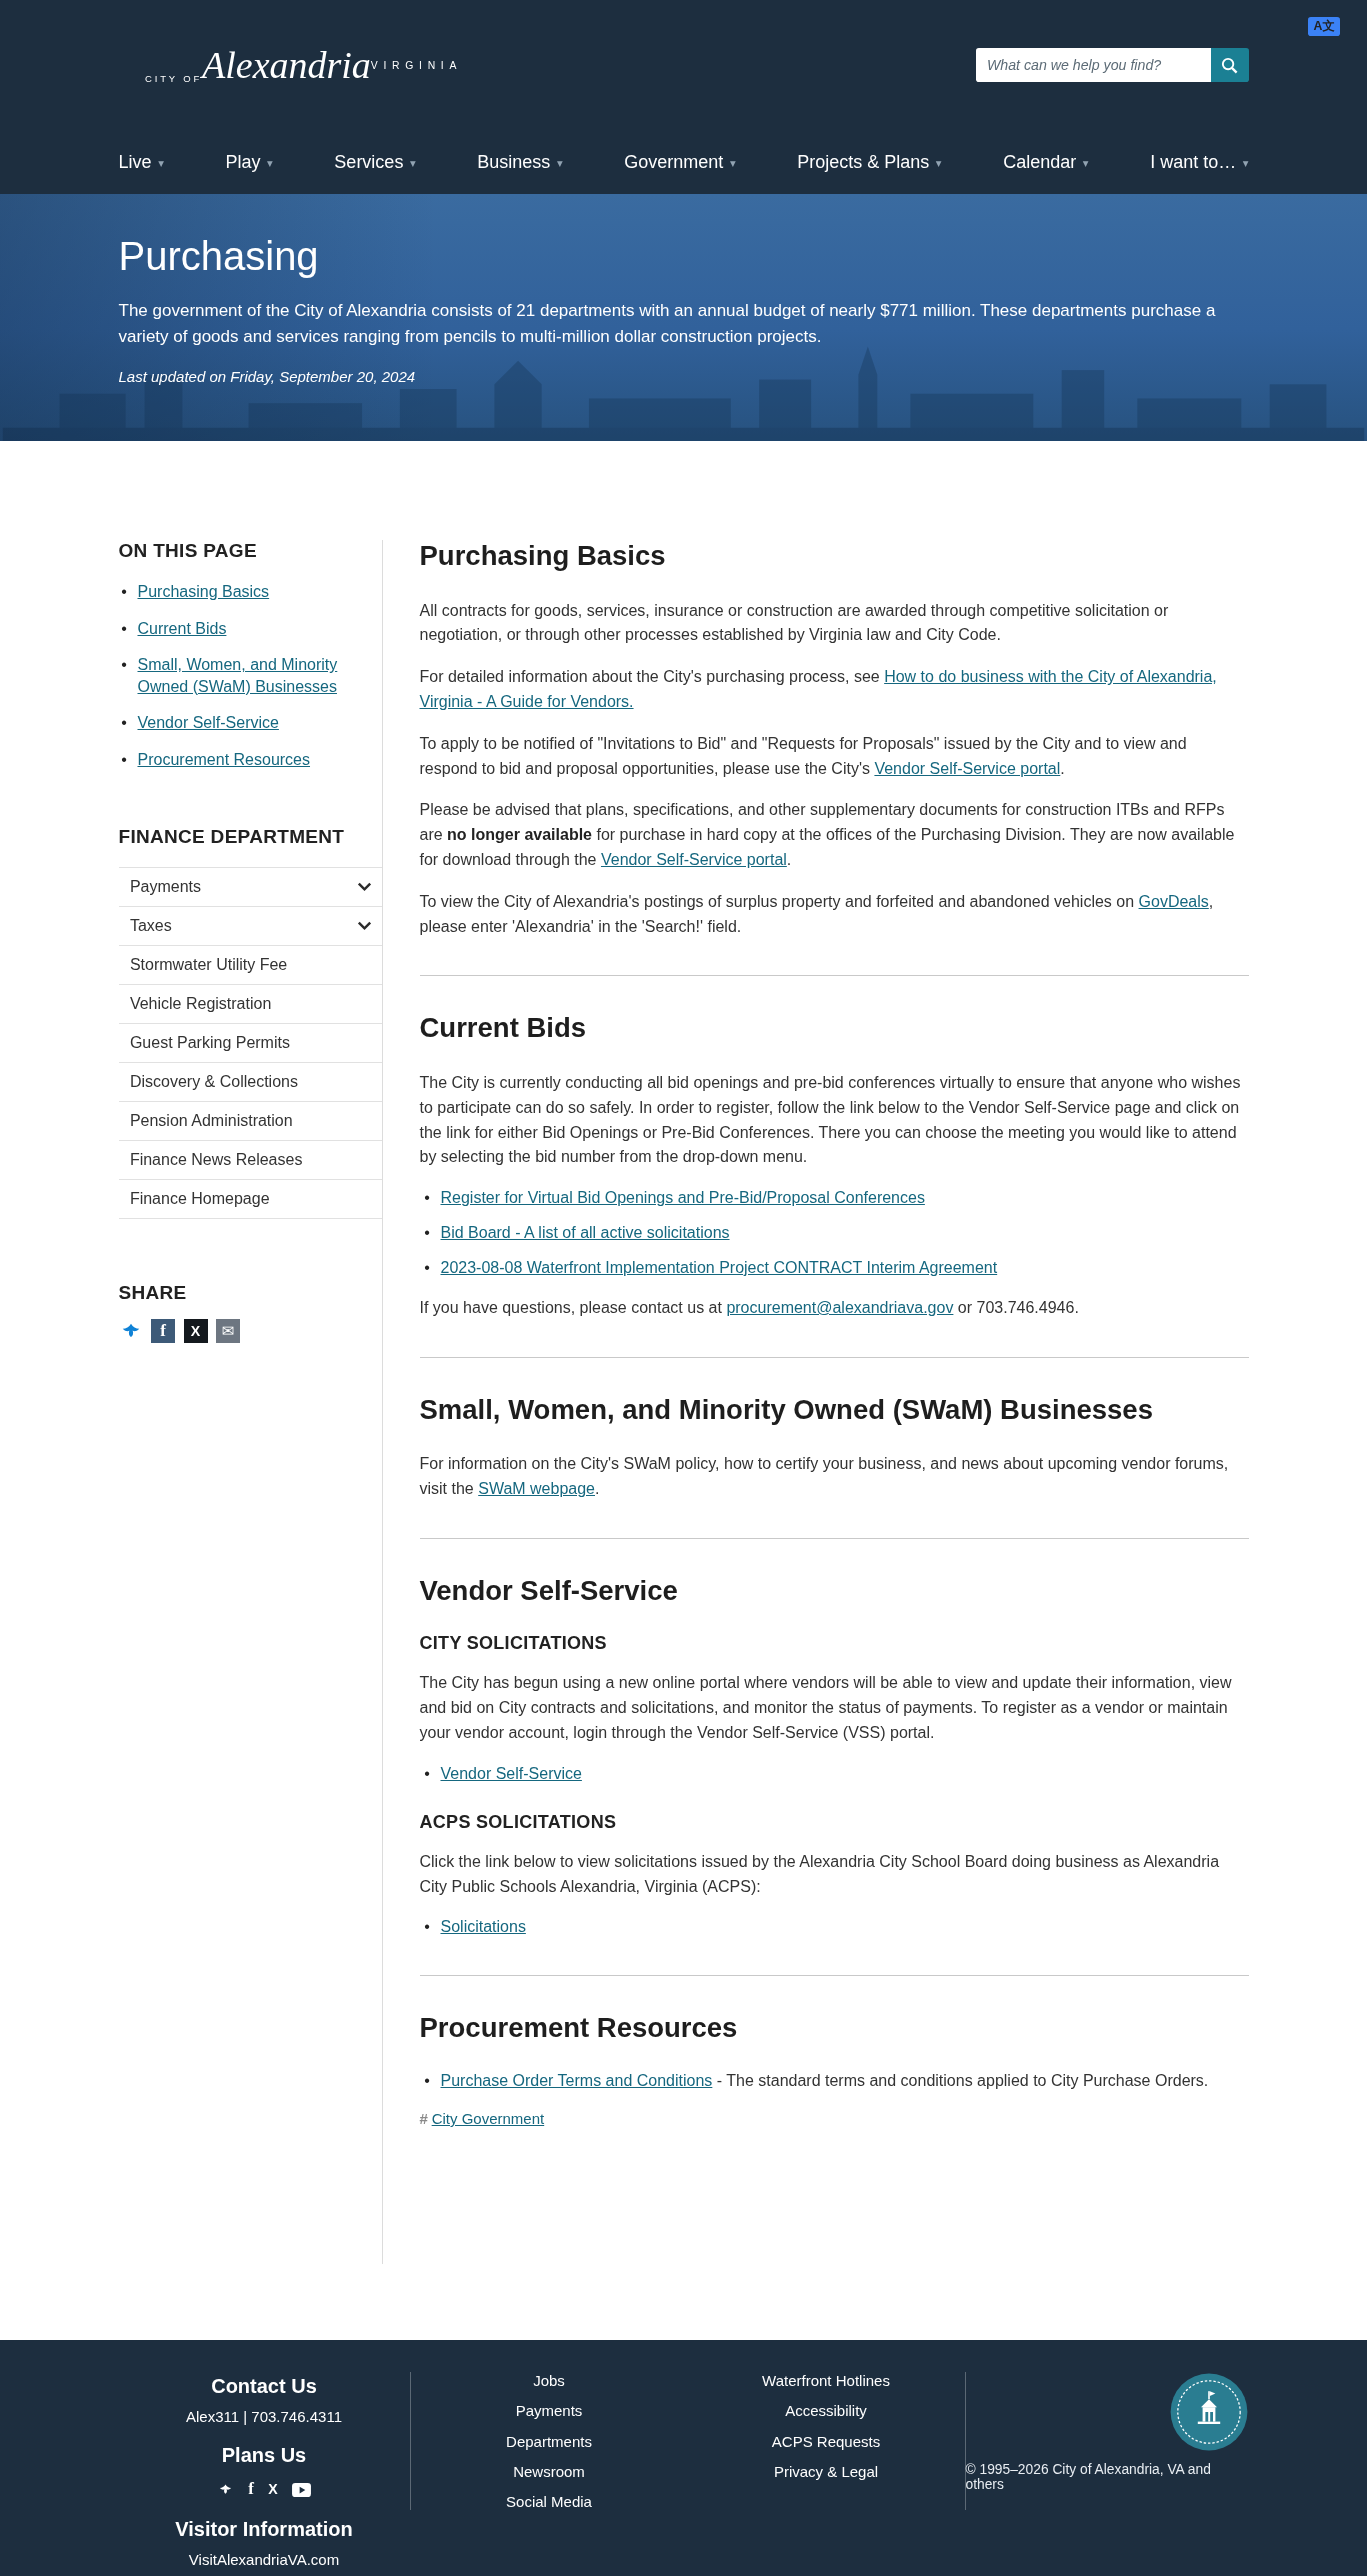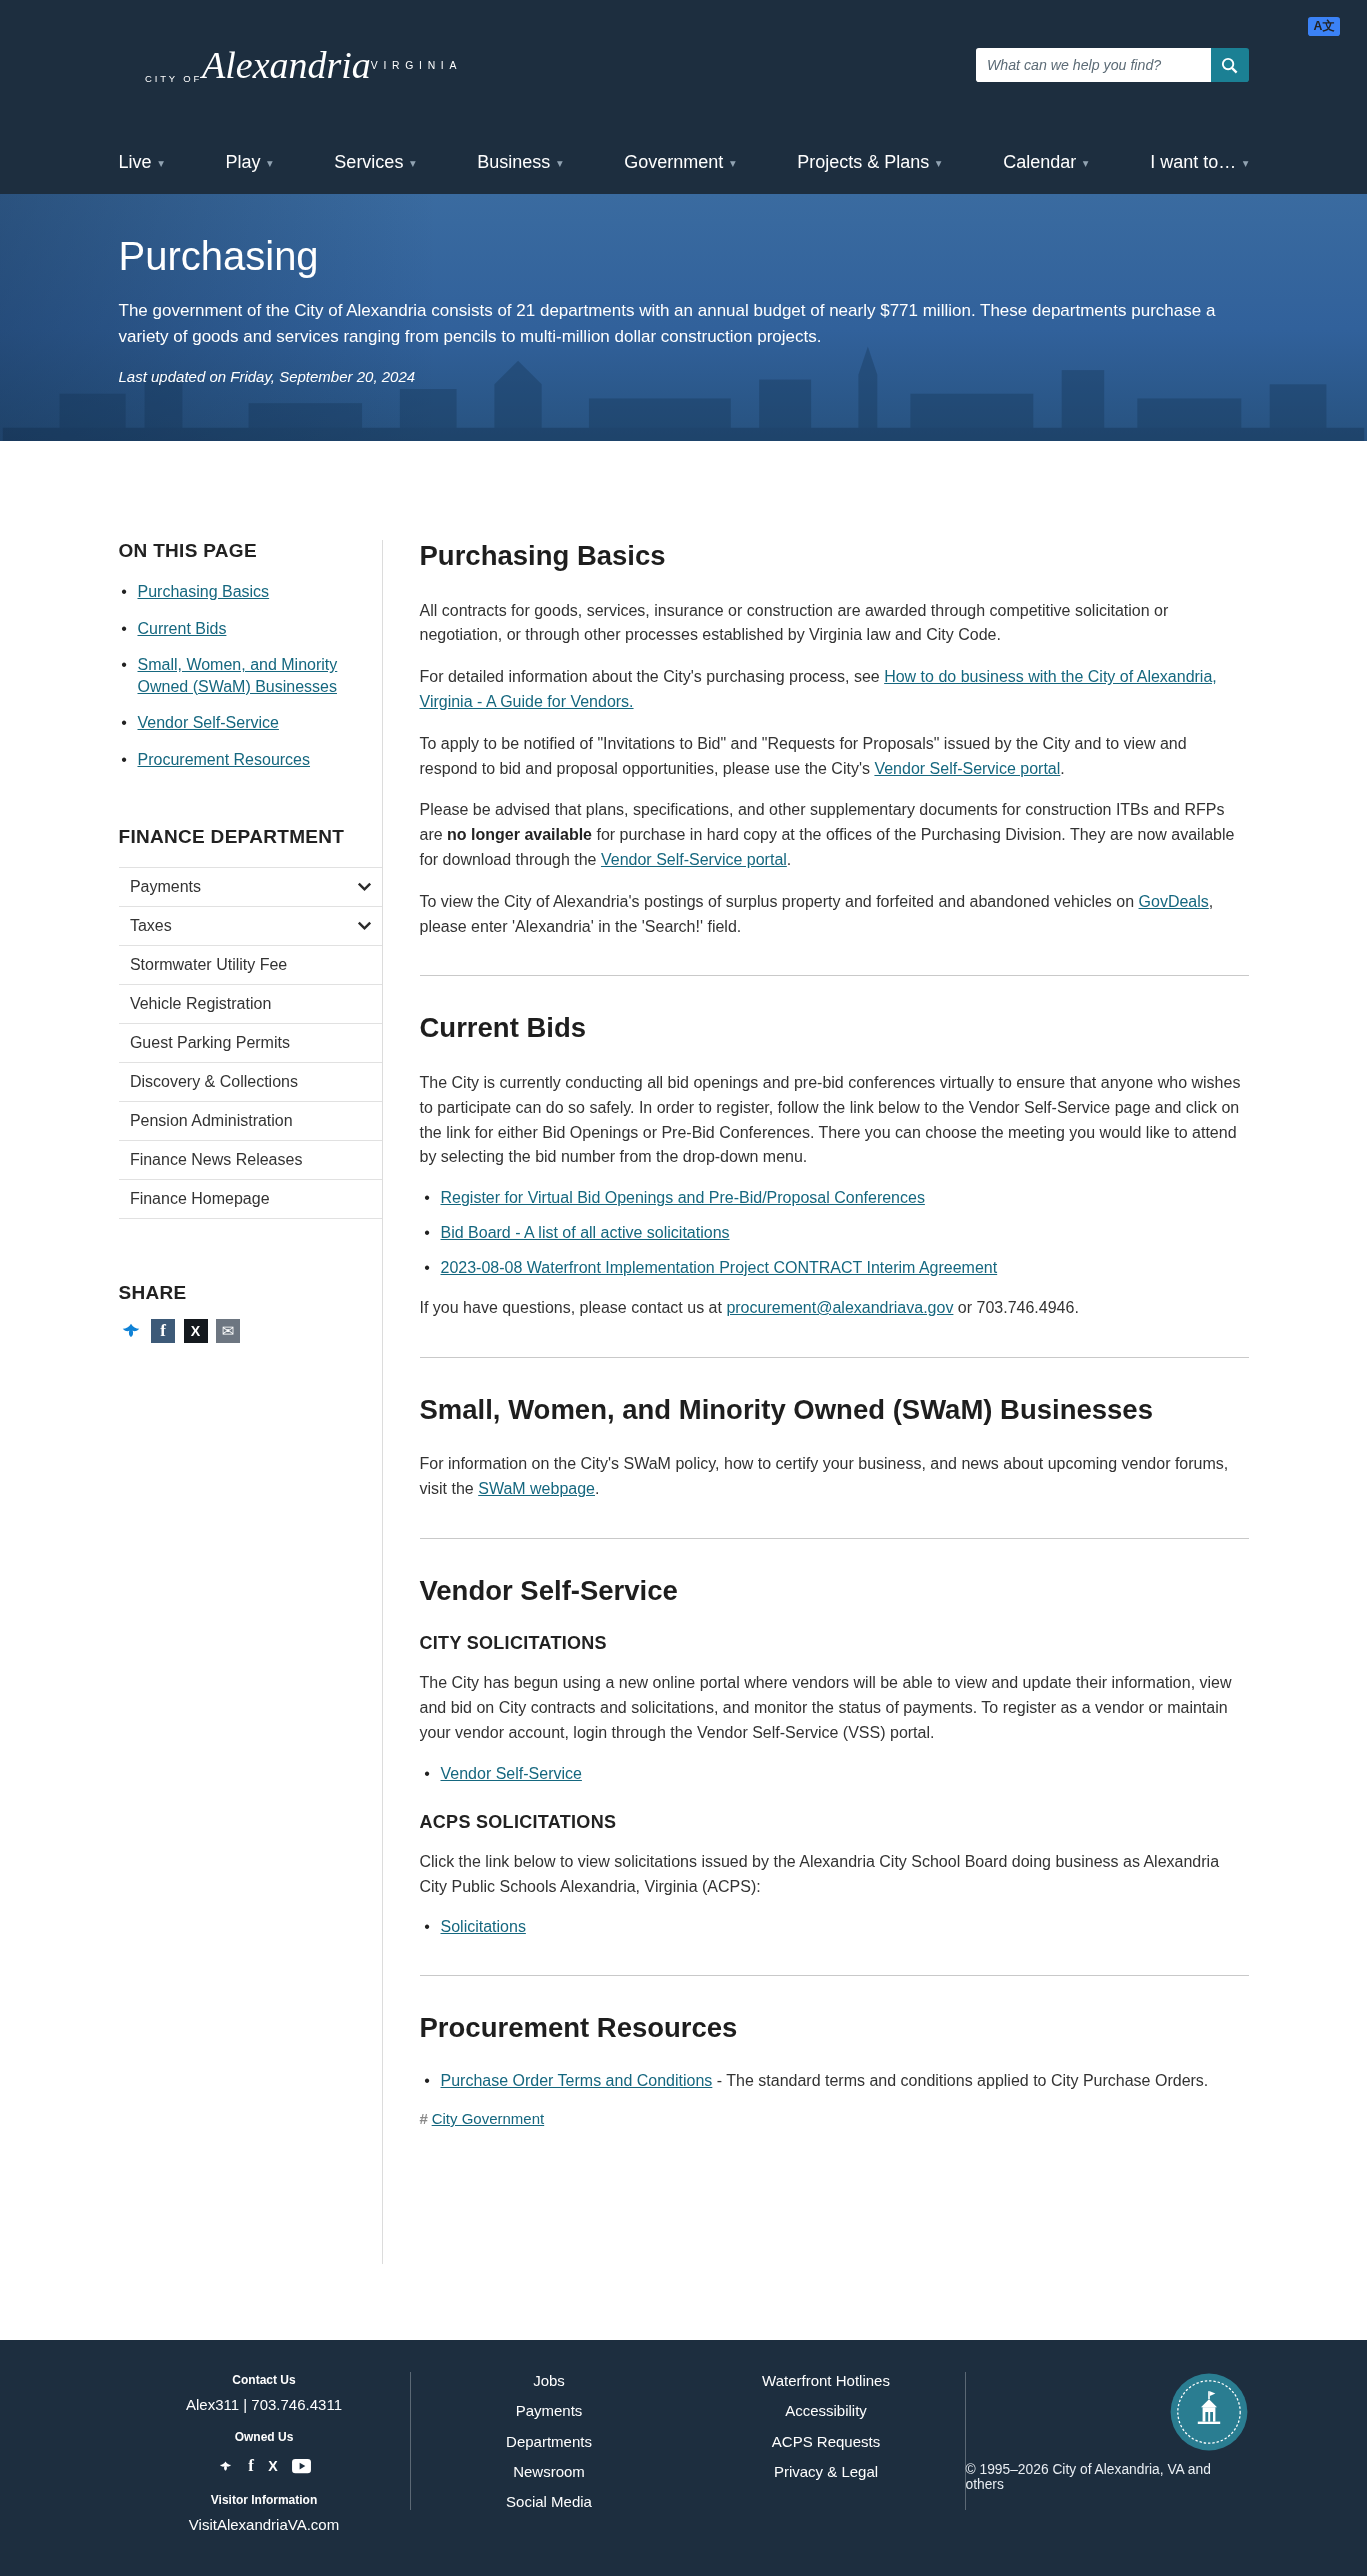--- a/index.html
+++ b/index.html
@@ -106,21 +106,21 @@
   ul.links { list-style: none; margin: 3.8px 0 17px; }
   ul.links li { position: relative; padding-left: 21px; margin-bottom: 12.3px; font-size: 16px; line-height: 1.4; }
   ul.links li::before { content: "•"; position: absolute; left: 4.7px; color: #222; }
   .tag-row { margin-top: 13.3px; font-size: 15px; }
   .hash { color: #8a8a8a; font-weight: bold; margin-right: 3.8px; }
 
   
   footer { background: #1d2e3f; color: #fff; height: 236px; }
   .footer-inner { display: flex; align-items: flex-start; padding-top: 32px; }
   .f-col1 { width: 291px; text-align: center; font-size: 15px; line-height: 1.45; }
-  .f-title { font-weight: bold; font-size: 12px; margin-bottom: 4.7px; }
+  .f-title { font-weight: bold; font-size: 20px; margin-bottom: 4.7px; }
   .f-block { margin-bottom: 13.3px; }
   .f-social { display: flex; justify-content: center; gap: 14.2px; margin: 7.6px 0 1.9px; align-items: center; }
   .f-social a { color: #fff; text-decoration: none; display: flex; align-items: center; }
   .fsi-f::before { content: "f"; font-family: "Liberation Serif", serif; font-weight: bold; font-size: 17px; }
   .fsi-x::before { content: "X"; font-weight: bold; font-size: 14.2px; }
   .f-links-wrap {
     display: flex; border-left: 0.9px solid rgba(255,255,255,.28); border-right: 0.9px solid rgba(255,255,255,.28);
   }
   .f-links-col { width: 277px; display: flex; flex-direction: column; gap: 13.3px; text-align: center; font-size: 15px; }
   .f-links-col a { color: #fff; text-decoration: none; }
@@ -382,21 +382,21 @@
   </div>
 
   <footer>
     <div class="container footer-inner">
       <div class="f-col1">
         <div class="f-block">
           <div class="f-title">Contact Us</div>
           <div>Alex311 | 703.746.4311</div>
         </div>
         <div class="f-block">
-          <div class="f-title">Owned Us</div>
+          <div class="f-title">Plans Us</div>
           <div class="f-social">
             <a>
               <svg width="17" height="15" viewBox="0 0 24 24">
                 <path fill="#ffffff" d="M12 4 C10 7.5 6.5 9.5 3 9.5 C6.2 12.8 9 12.6 10.2 11.4 C9 14.5 10 17.5 12 18.6 C14 17.5 15 14.5 13.8 11.4 C15 12.6 17.8 12.8 21 9.5 C17.5 9.5 14 7.5 12 4 Z"></path>
               </svg>
             </a>
             <a class="fsi-f"></a>
             <a class="fsi-x"></a>
             <a>
               <svg width="19" height="14.2" viewBox="0 0 20 15">

